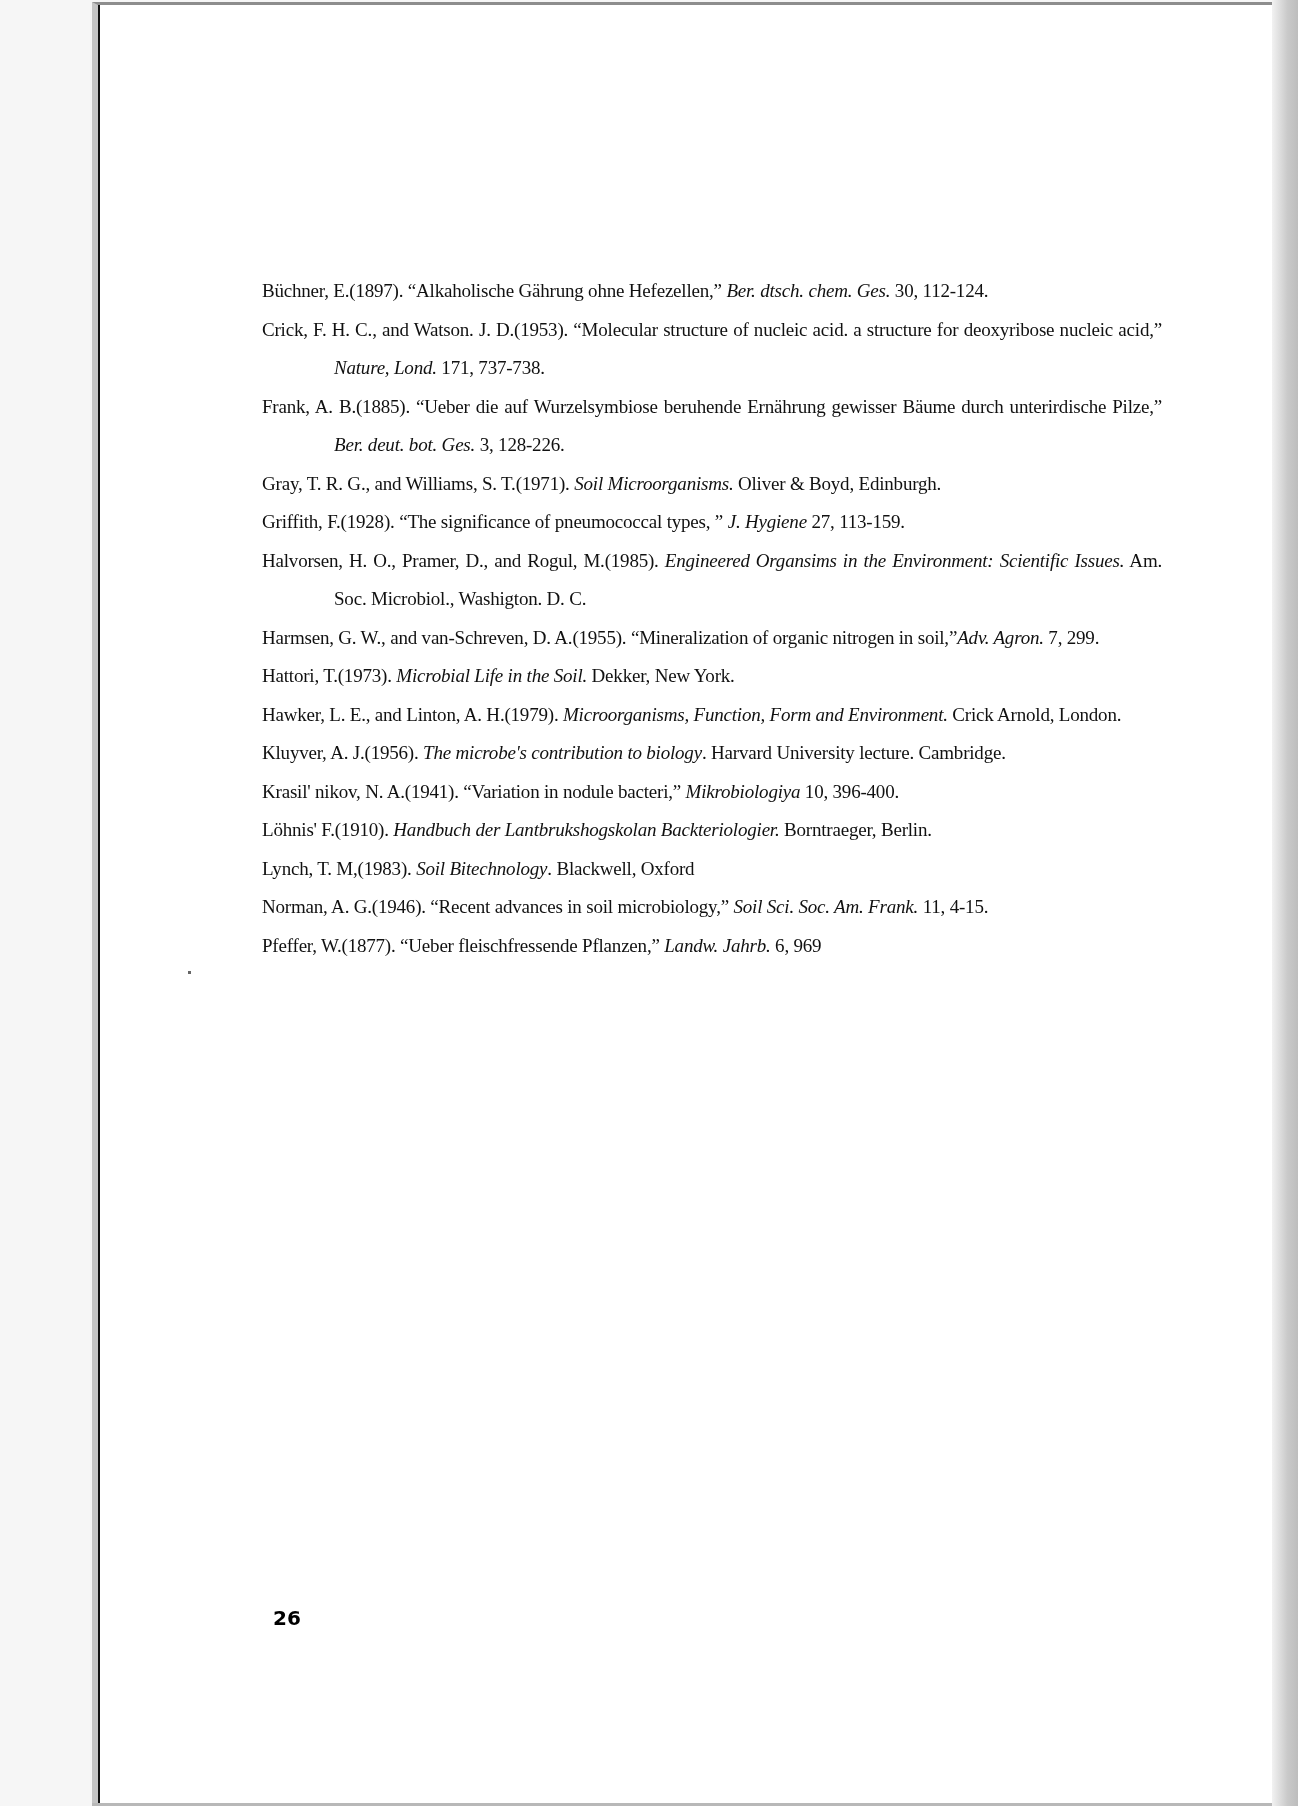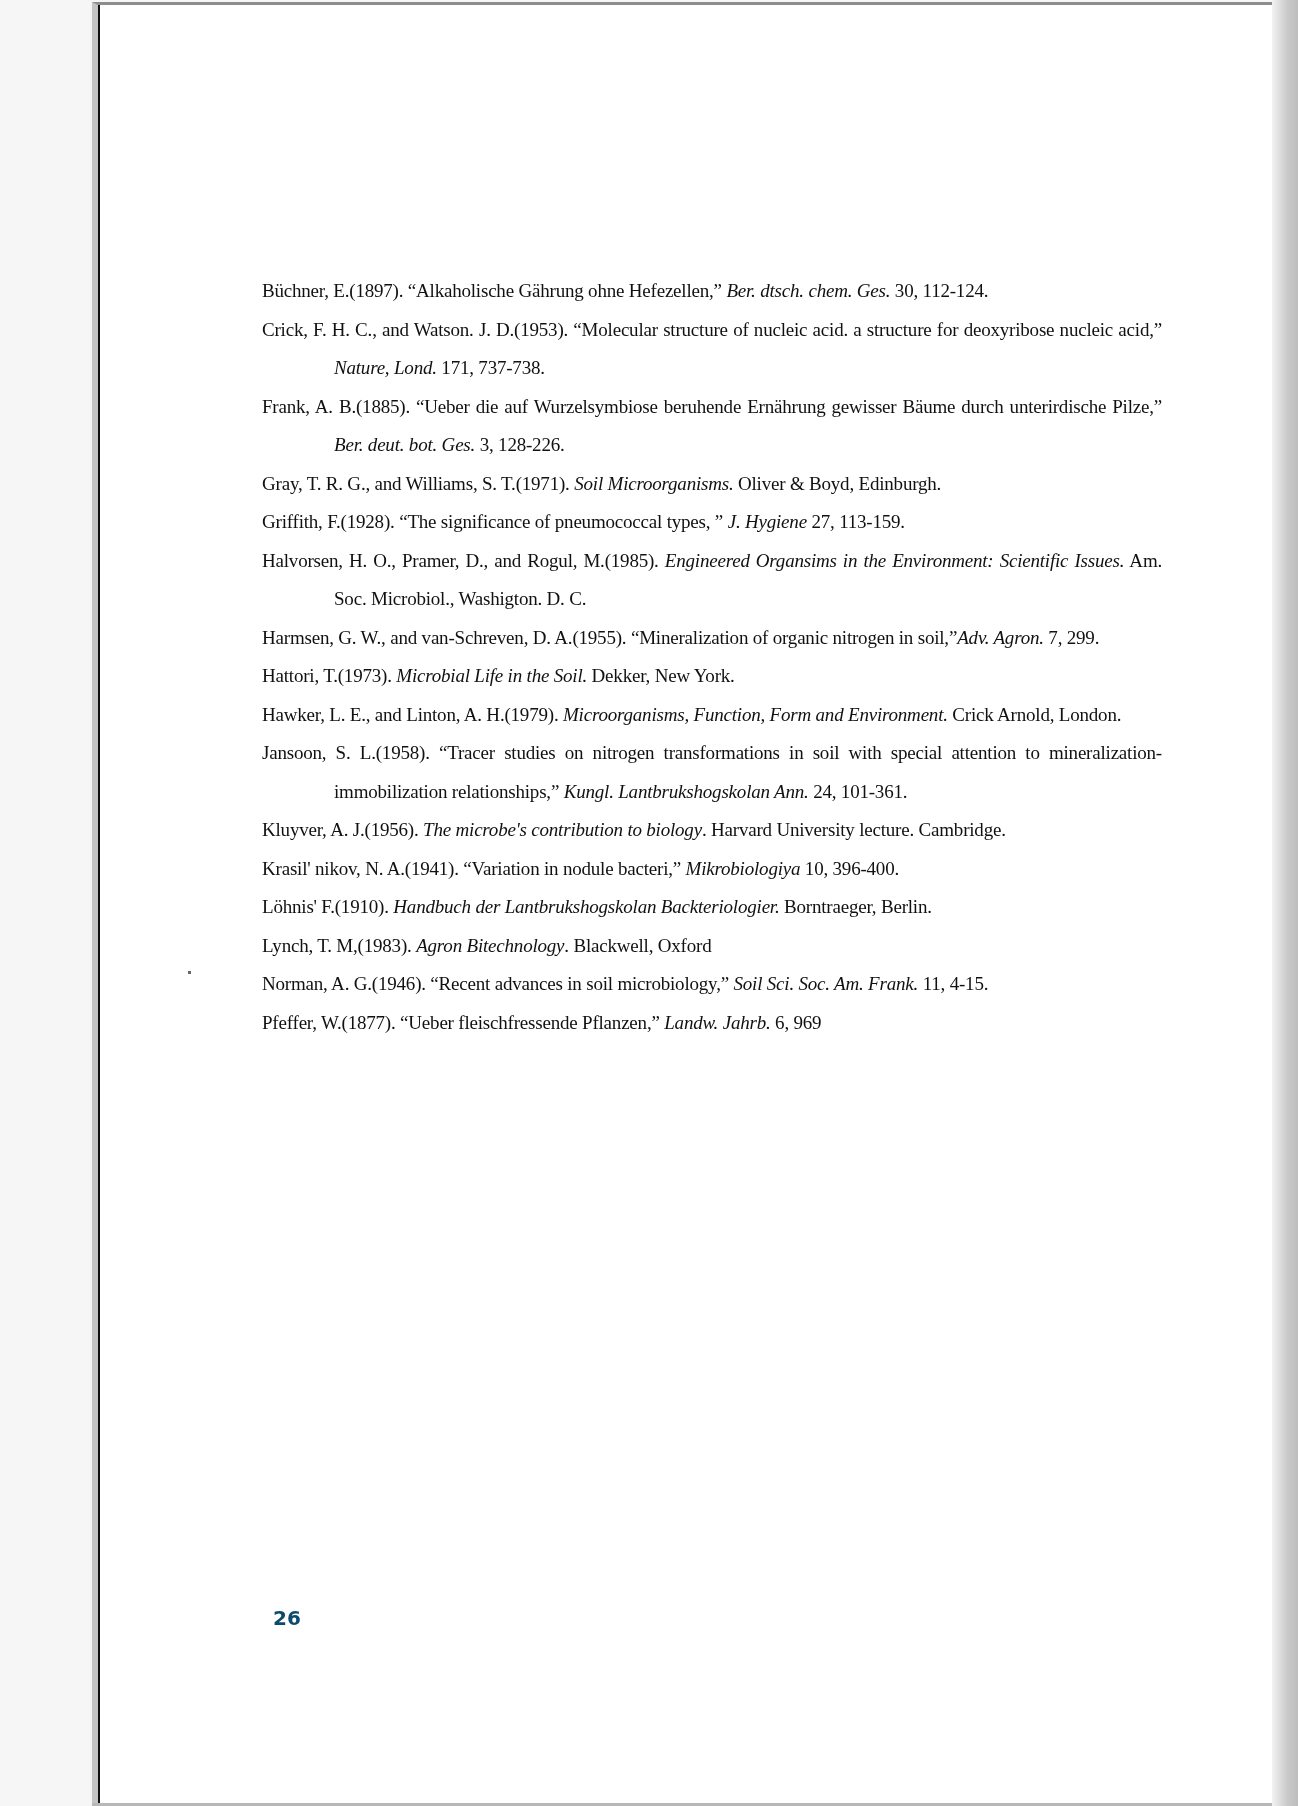--- a/index.html
+++ b/index.html
@@ -25,41 +25,40 @@
   .refs {
     position: absolute; left: 262px; top: 272px; width: 900px;
     font-size: 19px; line-height: 38.5px; color: #111;
     letter-spacing: -0.2px;
   }
   .ref { padding-left: 72px; text-indent: -72px; text-align: justify; }
   .ref i { font-style: italic; }
   .speck { position: absolute; left: 188px; top: 971px; width: 3px; height: 3px; background: #666; }
   .page-number {
     position: absolute; left: 273px; top: 1606px;
-    font-family: "DejaVu Sans", sans-serif; font-weight: bold; font-size: 20px; color: #0c4a6e;
+    font-family: "DejaVu Sans", sans-serif; font-weight: bold; font-size: 20px; color: #000000;
   }
 </style>
 </head>
 <body>
 
 <div class="page-shadow-right"></div>
 <div class="page"></div>
 
 <div class="refs" id="refs">
     <div class="ref"><span>Büchner, E.(1897). “Alkaholische Gährung ohne Hefezellen,” </span><i>Ber. dtsch. chem. Ges.</i><span> 30, 112-124.</span></div>
     <div class="ref"><span>Crick, F. H. C., and Watson. J. D.(1953). “Molecular structure of nucleic acid. a structure for deoxyribose nucleic acid,” </span><i>Nature, Lond.</i><span> 171, 737-738.</span></div>
     <div class="ref"><span>Frank, A. B.(1885). “Ueber die auf Wurzelsymbiose beruhende Ernährung gewisser Bäume durch unterirdische Pilze,” </span><i>Ber. deut. bot. Ges.</i><span> 3, 128-226.</span></div>
     <div class="ref"><span>Gray, T. R. G., and Williams, S. T.(1971). </span><i>Soil Microorganisms.</i><span> Oliver &amp; Boyd, Edinburgh.</span></div>
     <div class="ref"><span>Griffith, F.(1928). “The significance of pneumococcal types, ” </span><i>J. Hygiene</i><span> 27, 113-159.</span></div>
     <div class="ref"><span>Halvorsen, H. O., Pramer, D., and Rogul, M.(1985). </span><i>Engineered Organsims in the Environment: Scientific Issues.</i><span> Am. Soc. Microbiol., Washigton. D. C.</span></div>
     <div class="ref"><span>Harmsen, G. W., and van-Schreven, D. A.(1955). “Mineralization of organic nitrogen in soil,”</span><i>Adv. Agron.</i><span> 7, 299.</span></div>
     <div class="ref"><span>Hattori, T.(1973). </span><i>Microbial Life in the Soil.</i><span> Dekker, New York.</span></div>
     <div class="ref"><span>Hawker, L. E., and Linton, A. H.(1979). </span><i>Microorganisms, Function, Form and Environment.</i><span> Crick Arnold, London.</span></div>
-    <div class="ref"><span>Jansoon, S. L.(1958). “Tracer studies on nitrogen transformations in soil with special attention to mineralization-immobilization relationships,” </span><i>Kungl. Lantbrukshogskolan Ann.</i><span> 24, 101-361.</span></div>
     <div class="ref"><span>Kluyver, A. J.(1956). </span><i>The microbe's contribution to biology</i><span>. Harvard University lecture. Cambridge.</span></div>
     <div class="ref"><span>Krasil' nikov, N. A.(1941). “Variation in nodule bacteri,” </span><i>Mikrobiologiya</i><span> 10, 396-400.</span></div>
     <div class="ref"><span>Löhnis' F.(1910). </span><i>Handbuch der Lantbrukshogskolan Backteriologier.</i><span> Borntraeger, Berlin.</span></div>
-    <div class="ref"><span>Lynch, T. M,(1983). </span><i>Agron Bitechnology</i><span>. Blackwell, Oxford</span></div>
+    <div class="ref"><span>Lynch, T. M,(1983). </span><i>Soil Bitechnology</i><span>. Blackwell, Oxford</span></div>
     <div class="ref"><span>Norman, A. G.(1946). “Recent advances in soil microbiology,” </span><i>Soil Sci. Soc. Am. Frank.</i><span> 11, 4-15.</span></div>
     <div class="ref"><span>Pfeffer, W.(1877). “Ueber fleischfressende Pflanzen,” </span><i>Landw. Jahrb.</i><span> 6, 969</span></div>
   </div>
 <div class="speck"></div>
 <div class="page-number">26</div>
 
 </body></html>

